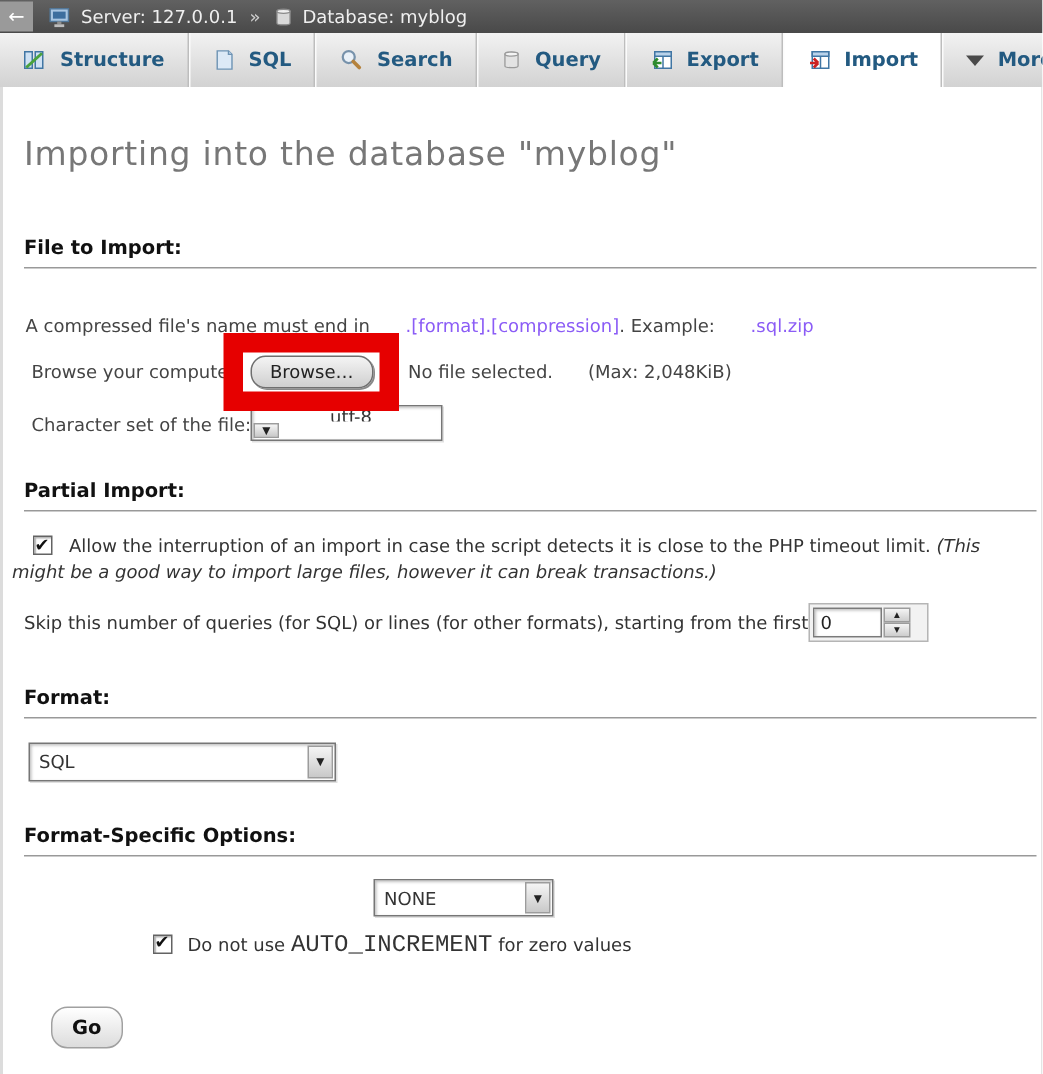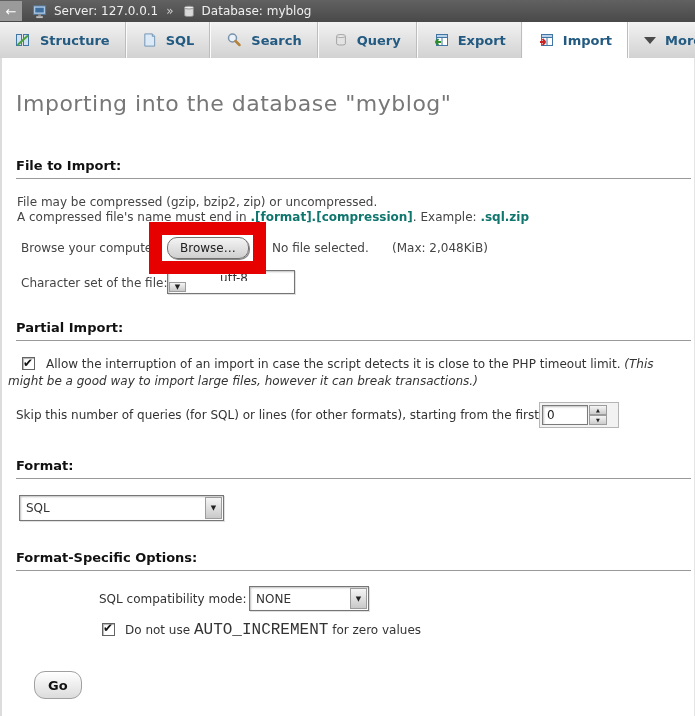--- a/index.html
+++ b/index.html
@@ -49,21 +49,21 @@
   }
   .pagetitle {
     position:absolute; left:14px; top:33px; font-size:22px; color:#777; letter-spacing:0.5px;
   }
   .secheading {
     position:absolute; left:14px; right:3px;
     font-size:13px; font-weight:bold; color:#111;
     padding-bottom:5px; border-bottom:1px solid #999;
   }
   .txt { position:absolute; color:#444; }
-  .b { font-weight:bold; color:#0f766e; }
+  .b { font-weight:normal; color:#8b5cf6;margin-left:20px; }
   .it { font-style:italic; }
   .mono { font-family:Liberation Mono, monospace; font-size:16px;text-align:right; }
 
   
   .winbtn {
     position:absolute; height:22px; padding:0 12px;
     background:linear-gradient(#f4f4f4,#cfcfcf);
     border:1px solid #6f6f6f; box-shadow:1px 1px 0 #8a8a8a;
     font-size:12px; color:#222; cursor:pointer;
     font-family:"DejaVu Sans","Liberation Sans",sans-serif;
@@ -198,21 +198,20 @@
     <span class="tri-down"></span>
     <span>More</span>
   </div>
 </div>
 
 <div class="content">
 
   <div class="pagetitle">Importing into the database "myblog"</div>
 
   <div class="secheading" style="top:100px;">File to Import:</div>
-  <div class="txt" style="left:15px; top:137px;">File may be compressed (gzip, bzip2, zip) or uncompressed.</div>
   <div class="txt" style="left:15px; top:152px;">
     <span>A compressed file's name must end in </span><span class="b">.[format].[compression]</span><span>. Example: </span><span class="b">.sql.zip</span>
   </div>
 
   <div class="txt" style="left:19px; top:183px;text-align:center;">Browse your computer:</div>
   <button class="winbtn" style="left:165px; top:179px;border-radius:10px;">Browse…</button>
   <div class="txt" style="left:270px; top:183px;">No file selected.</div>
   <div class="txt" style="left:390px; top:183px;">(Max: 2,048KiB)</div>
 
   <div class="txt" style="left:19px; top:218px;">Character set of the file:</div>
@@ -236,21 +235,20 @@
     </span>
   </div>
 
   <div class="secheading" style="top:400px;">Format:</div>
   <div class="select" style="left:17px; top:437px; width:205px; height:26px;">
     <span class="val">SQL</span>
     <span class="arrowbox">▼</span>
   </div>
 
   <div class="secheading" style="top:492px;">Format-Specific Options:</div>
-  <div class="txt" style="left:97px; top:534px; color:#333;">SQL compatibility mode:</div>
   <div class="select" style="left:247px; top:528px; width:120px; height:25px;">
     <span class="val">NONE</span>
     <span class="arrowbox">▼</span>
   </div>
 
   <div class="txt" style="left:100px; top:563px; color:#333;">
     <span class="checkbox" style="margin-right:10px;"><span class="chk">✔</span></span><span>Do not use </span><span class="mono">AUTO_INCREMENT</span><span> for zero values</span>
   </div>
 
   <button class="gobtn">Go</button>

